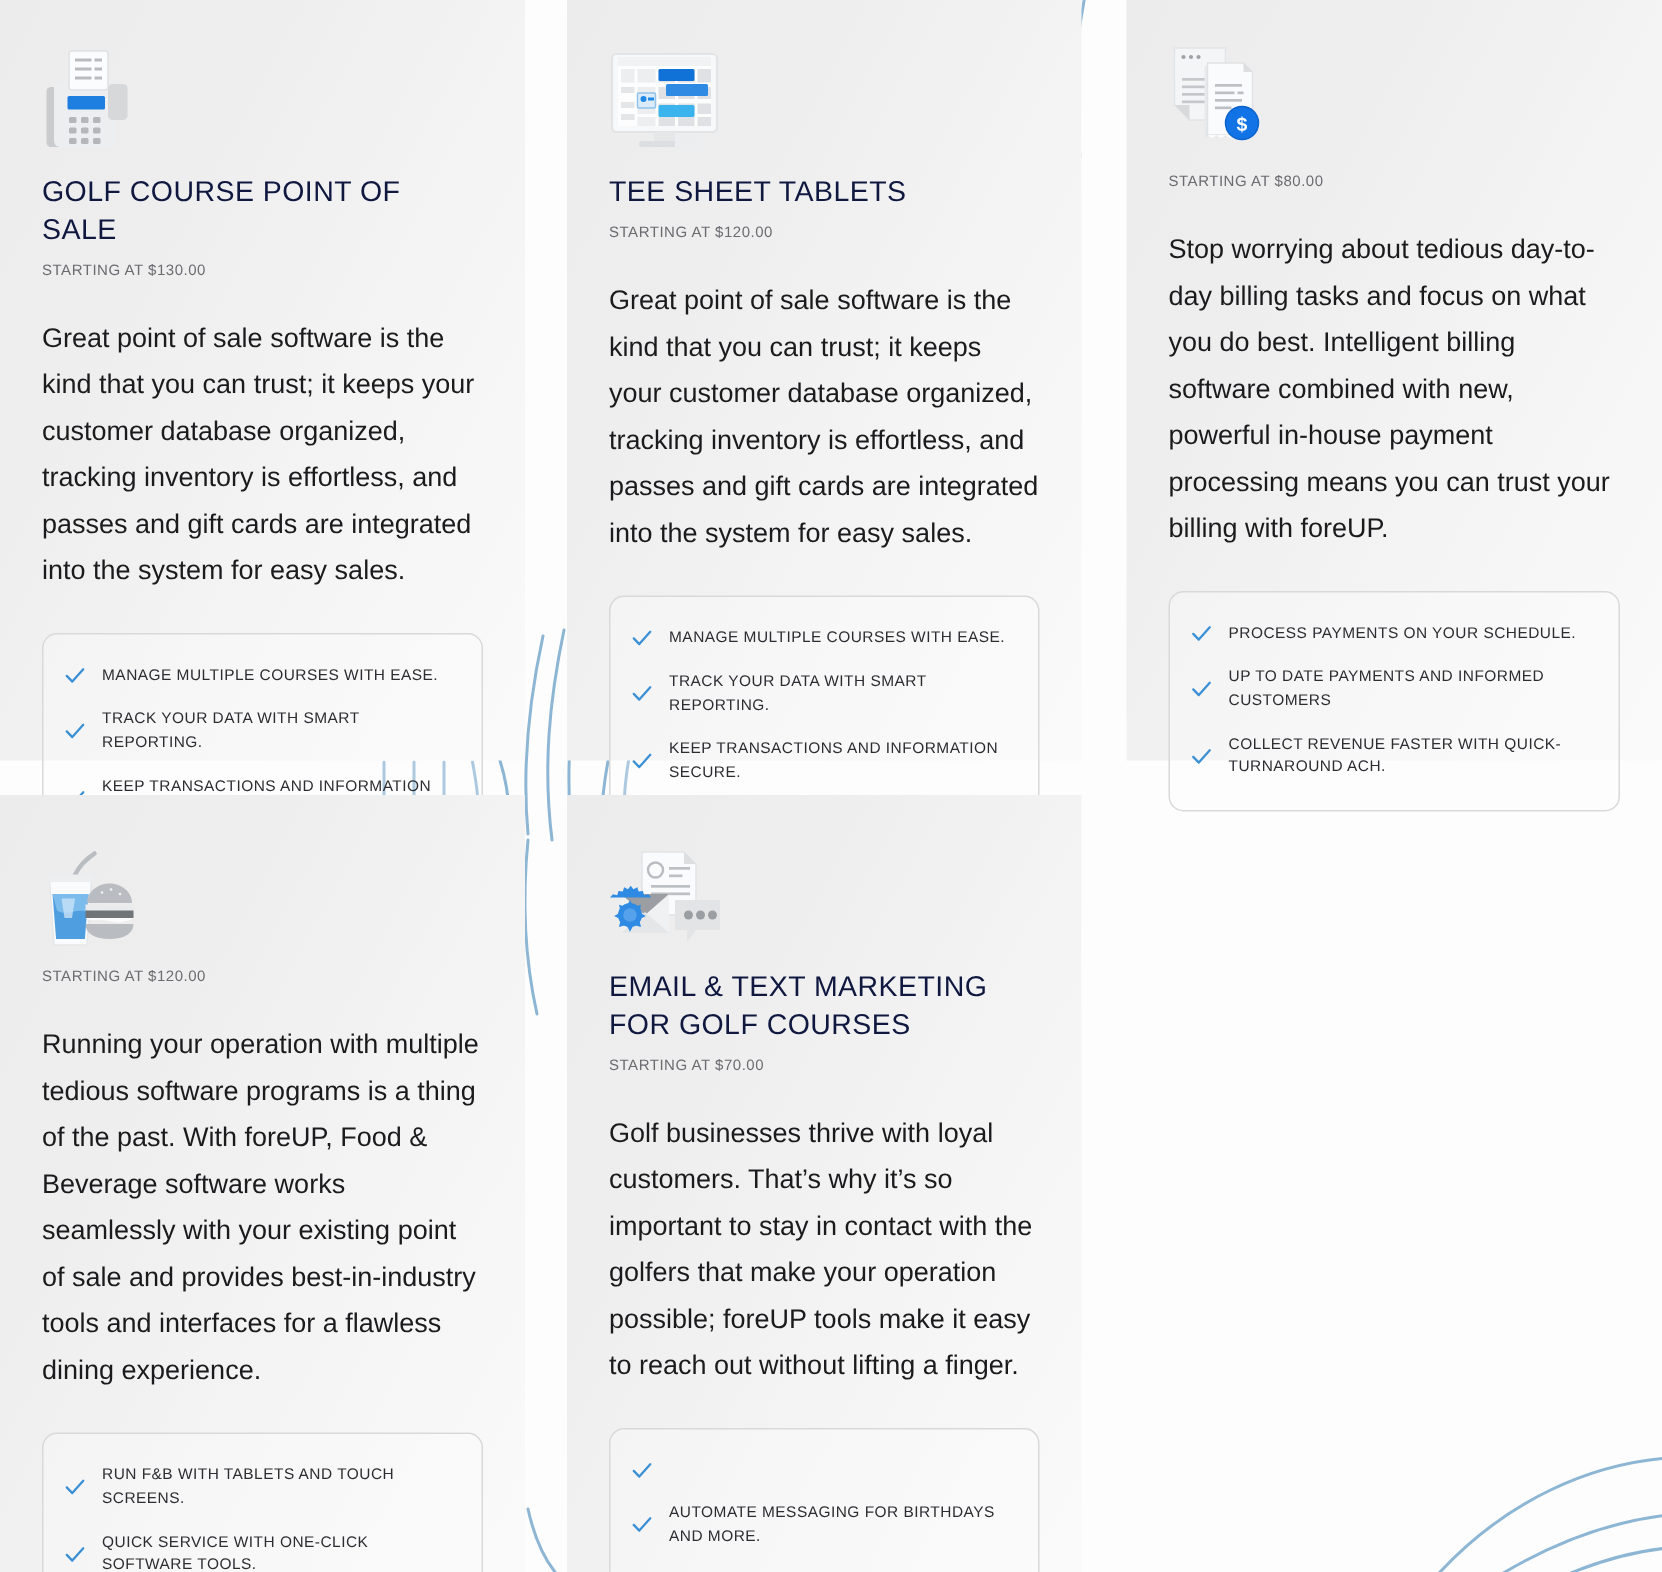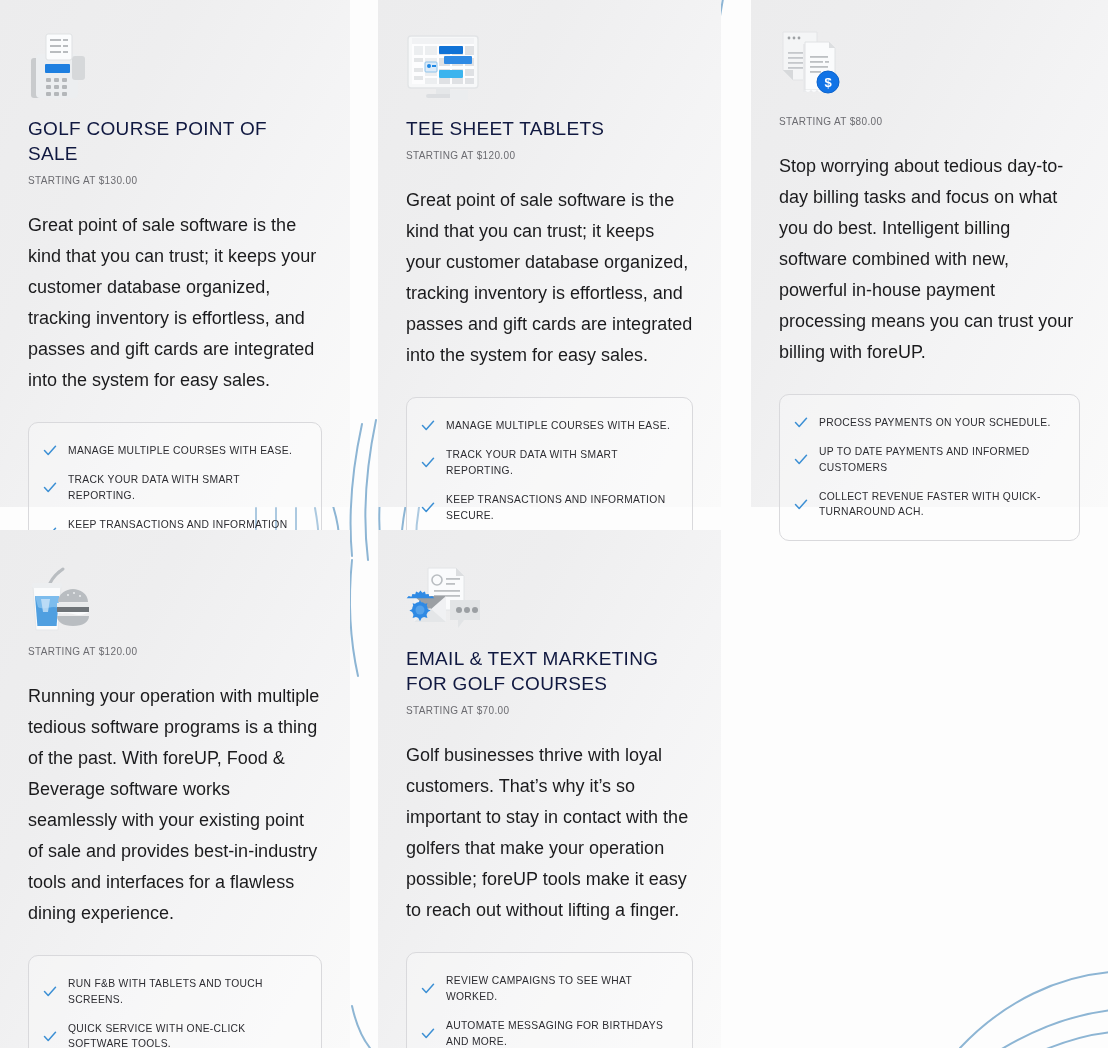--- a/index.html
+++ b/index.html
@@ -395,21 +395,20 @@
         </svg>
       </div>
       <div class="card-title">EMAIL &amp; TEXT MARKETING FOR GOLF COURSES</div>
       <div class="card-price">STARTING AT $70.00</div>
       <div class="card-body">Golf businesses thrive with loyal customers. That’s why it’s so important to stay in contact with the golfers that make your operation possible; foreUP tools make it easy to reach out without lifting a finger.</div>
       <div class="feature-box">
         <div class="feature-row">
           <svg class="feature-check" viewBox="0 0 14 14">
               <path d="M1.5 6.6 L5.2 10.4 L12.5 2.2" fill="none" stroke="#3b8fd4" stroke-width="1.5" stroke-linecap="round" stroke-linejoin="round"></path>
             </svg>
-          <span class="feature-text">REVIEW CAMPAIGNS TO SEE WHAT WORKED.</span>
         </div>
         <div class="feature-row">
           <svg class="feature-check" viewBox="0 0 14 14">
               <path d="M1.5 6.6 L5.2 10.4 L12.5 2.2" fill="none" stroke="#3b8fd4" stroke-width="1.5" stroke-linecap="round" stroke-linejoin="round"></path>
             </svg>
           <span class="feature-text">AUTOMATE MESSAGING FOR BIRTHDAYS AND MORE.</span>
         </div>
         <div class="feature-row">
           <svg class="feature-check" viewBox="0 0 14 14">
               <path d="M1.5 6.6 L5.2 10.4 L12.5 2.2" fill="none" stroke="#3b8fd4" stroke-width="1.5" stroke-linecap="round" stroke-linejoin="round"></path>

